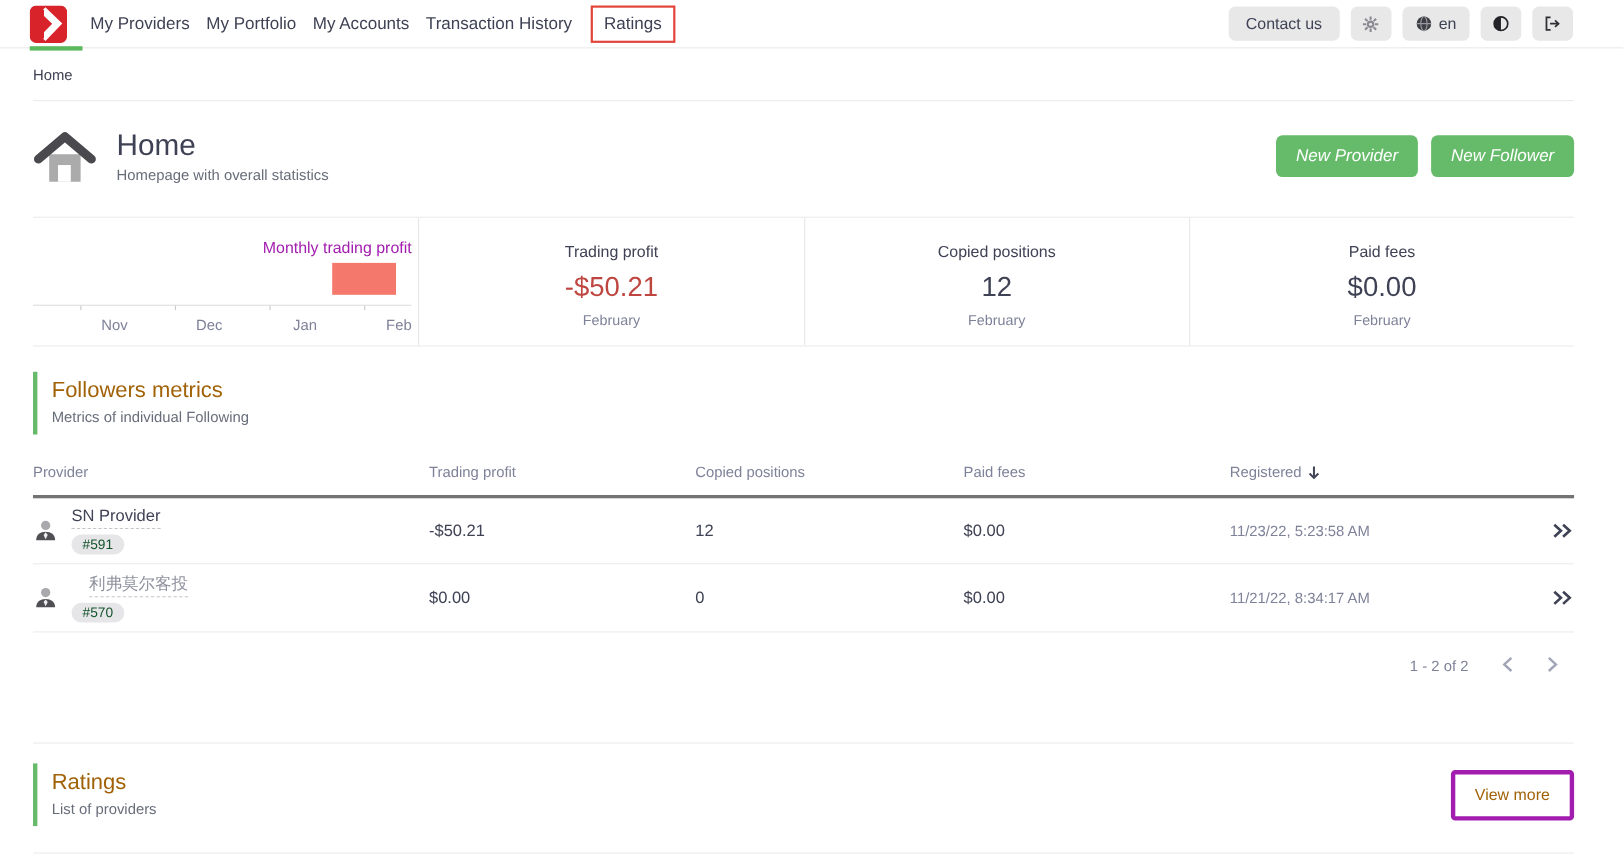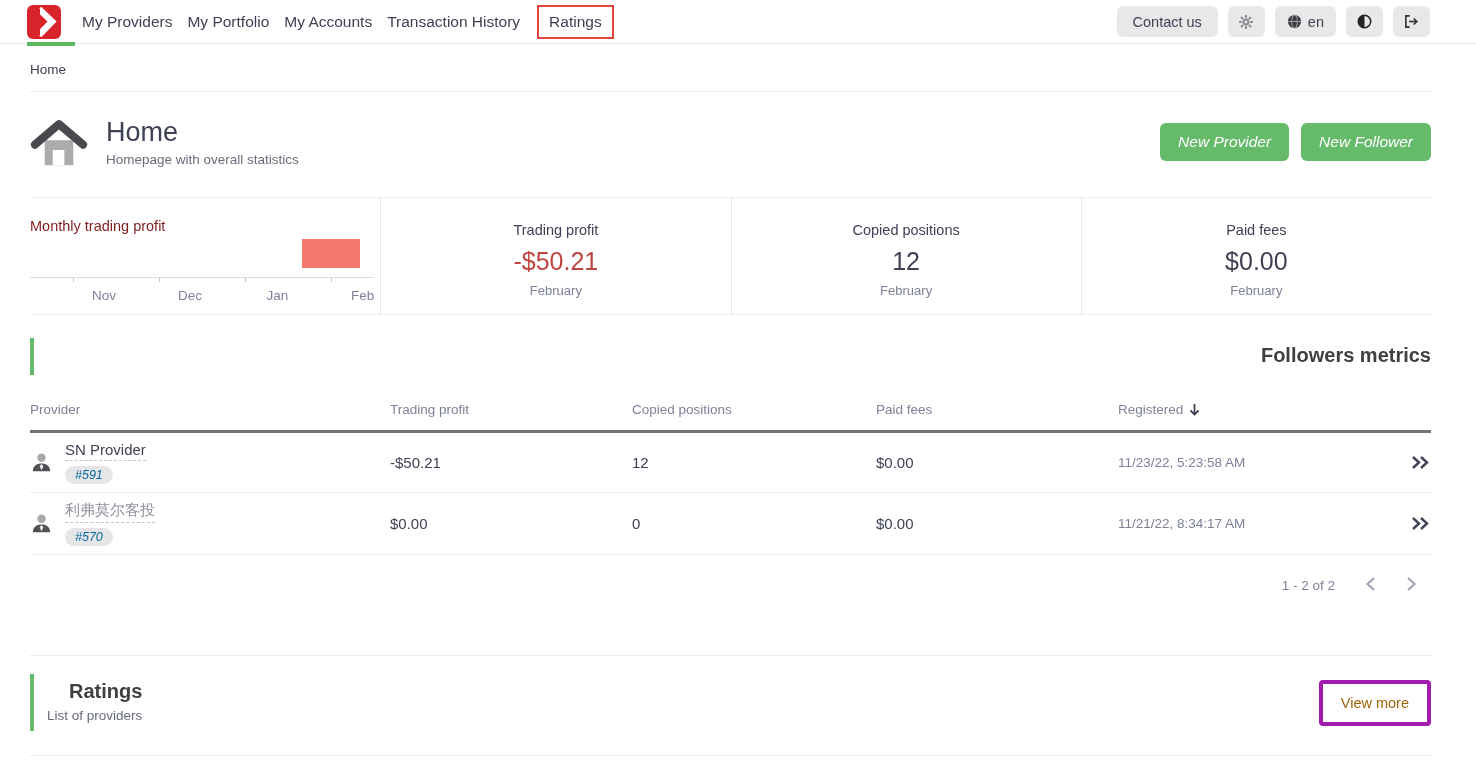--- a/index.html
+++ b/index.html
@@ -37,56 +37,56 @@
   .header-actions { margin-left:auto; display:flex; gap:12px; }
   .btn-green { background:#66bb6a; color:#fff; border:none; border-radius:6px;
     font-size:15.5px; padding:10px 18px; cursor:pointer; font-family:inherit;font-style:italic; }
 
   
   .stats-row { border-top:1px solid #ececef; border-bottom:1px solid #ececef;
     display:grid; grid-template-columns:1fr 1fr 1fr 1fr; }
   .stat-col { padding:24px 10px 16px; }
   .stat-col + .stat-col { border-left:1px solid #e7e7ea; }
   .chart-col { padding:20px 6px 10px 0; }
-  .chart-title { text-align:left; font-size:14.5px; color:#7f1d1d; margin-bottom:5px; }
+  .chart-title { text-align:right; font-size:14.5px; color:#a21caf; margin-bottom:5px; }
   .chart-plot { height:38px; display:flex; }
   .chart-slot { flex:1; display:flex; justify-content:center; align-items:flex-start; }
   .chart-bar { width:58px; background:#f4786b; }
   .chart-axis { border-top:1px solid #dcdce0; display:flex; }
   .chart-tickslot { flex:1; display:flex; justify-content:center; }
   .chart-tick { width:1px; height:4px; background:#c9c9cf; }
   .chart-labels { display:flex; margin-top:6px; }
   .chart-label { flex:1; text-align:right; font-size:13.5px; color:#7e8299; }
   .stat-card { text-align:center; }
   .stat-label { font-size:14.5px; color:#3f4254; }
   .stat-value { font-size:25px; color:#3f4254; margin:9px 0 7px; }
   .stat-value.negative { color:#bf4540; }
   .stat-period { font-size:13px; color:#7e8299; }
 
   
   .section-head { border-left:4px solid #66bb6a; padding:6px 0 8px 13px; }
-  .section-title { font-size:20px; font-weight:700; color:#404040;text-align:right; }
+  .section-title { font-size:20px; font-weight:400; color:#a16207; }
   .section-subtitle { font-size:13.5px; color:#686d7a; margin-top:5px; }
   .followers-section { margin-top:23px; }
 
   
   .tbl { margin-top:14px; }
   .tbl-grid { display:grid; grid-template-columns:360px 242px 244px 242px 1fr 56px; align-items:center; }
   .tbl-header { border-bottom:3px solid #737373; }
   .th { font-size:13.5px; color:#7e8299; padding:13px 0; display:flex; align-items:center; gap:6px; }
   .tbl-row { border-bottom:1px solid #ececef; min-height:56px; }
   .cell { font-size:15px; color:#3f4254; }
   .cell-registered { font-size:13.5px; color:#7e8299; }
   .cell-actions { display:flex; justify-content:flex-end; }
   .provider-cell { display:flex; align-items:center; gap:12px; padding:8px 0; }
   .provider-name { font-size:15px; color:#3f4254; border-bottom:1px dashed #c4c4cb; padding-bottom:2px;
     display:inline-block; cursor:pointer; }
-  .provider-name.muted { color:#8f929e; }
+  .provider-name.muted { color:#8f929e;margin-left:16px; }
   .provider-badge { display:inline-block; background:#e6e6e8; border-radius:10px; font-size:12.5px;
-    color:#0369a1; padding:2px 10px; margin-top:5px;font-style:italic; }
+    color:#14532d; padding:2px 10px; margin-top:5px; }
   .dbl-chevron { cursor:pointer; }
 
   
   .pagination { display:flex; justify-content:flex-end; align-items:center; padding:19px 0 14px; gap:28px; }
   .page-range { font-size:13.5px; color:#7e8299; }
   .page-nav { display:flex; gap:26px; margin-right:12px; }
   .page-arrow { background:none; border:none; cursor:pointer; padding:2px; }
 
   
   .ratings-block { margin-top:44px; }
@@ -224,20 +224,21 @@
     <div class="stat-col stat-card">
       <div class="stat-label">Paid fees</div>
       <div class="stat-value">$0.00</div>
       <div class="stat-period">February</div>
     </div>
   </div>
 
   <div class="followers-section">
     <div class="section-head">
       <div class="section-title">Followers metrics</div>
+      <div class="section-subtitle">Metrics of individual Following</div>
     </div>
 
     <div class="tbl">
       <div class="tbl-grid tbl-header">
         <div class="th">Provider</div>
         <div class="th">Trading profit</div>
         <div class="th">Copied positions</div>
         <div class="th">Paid fees</div>
         <div class="th">
           <span>Registered</span>

